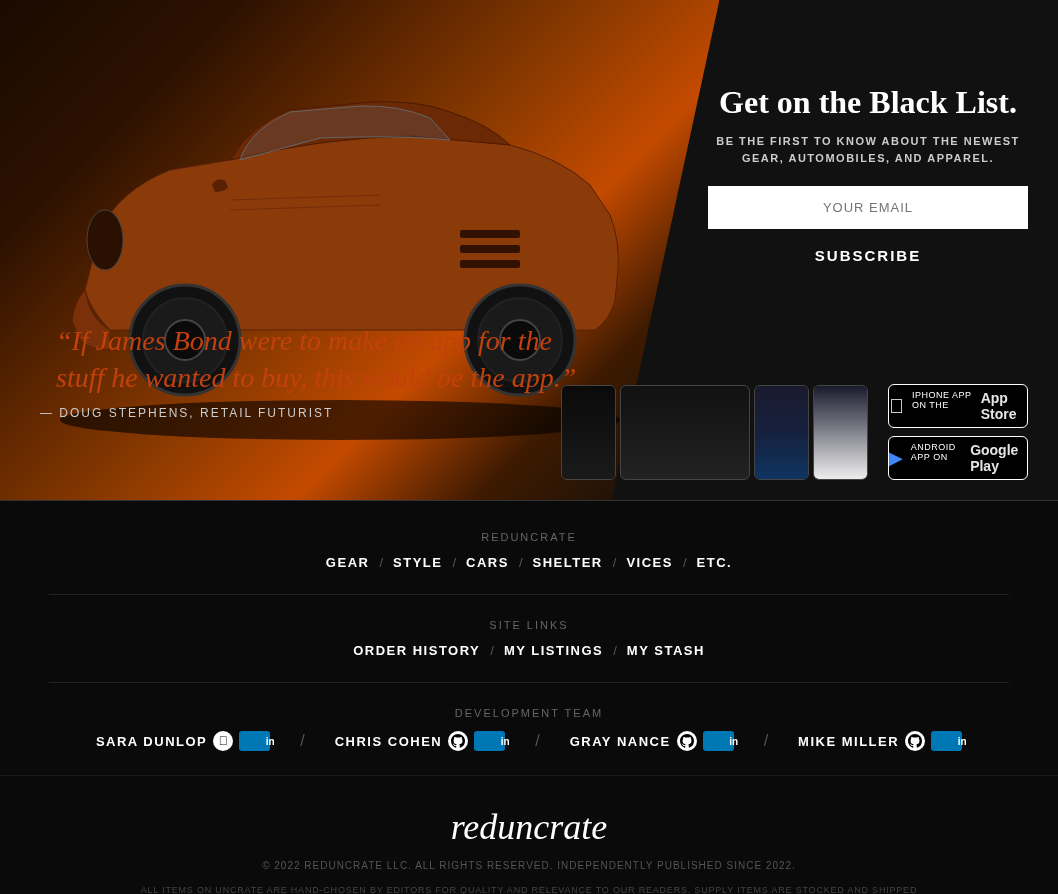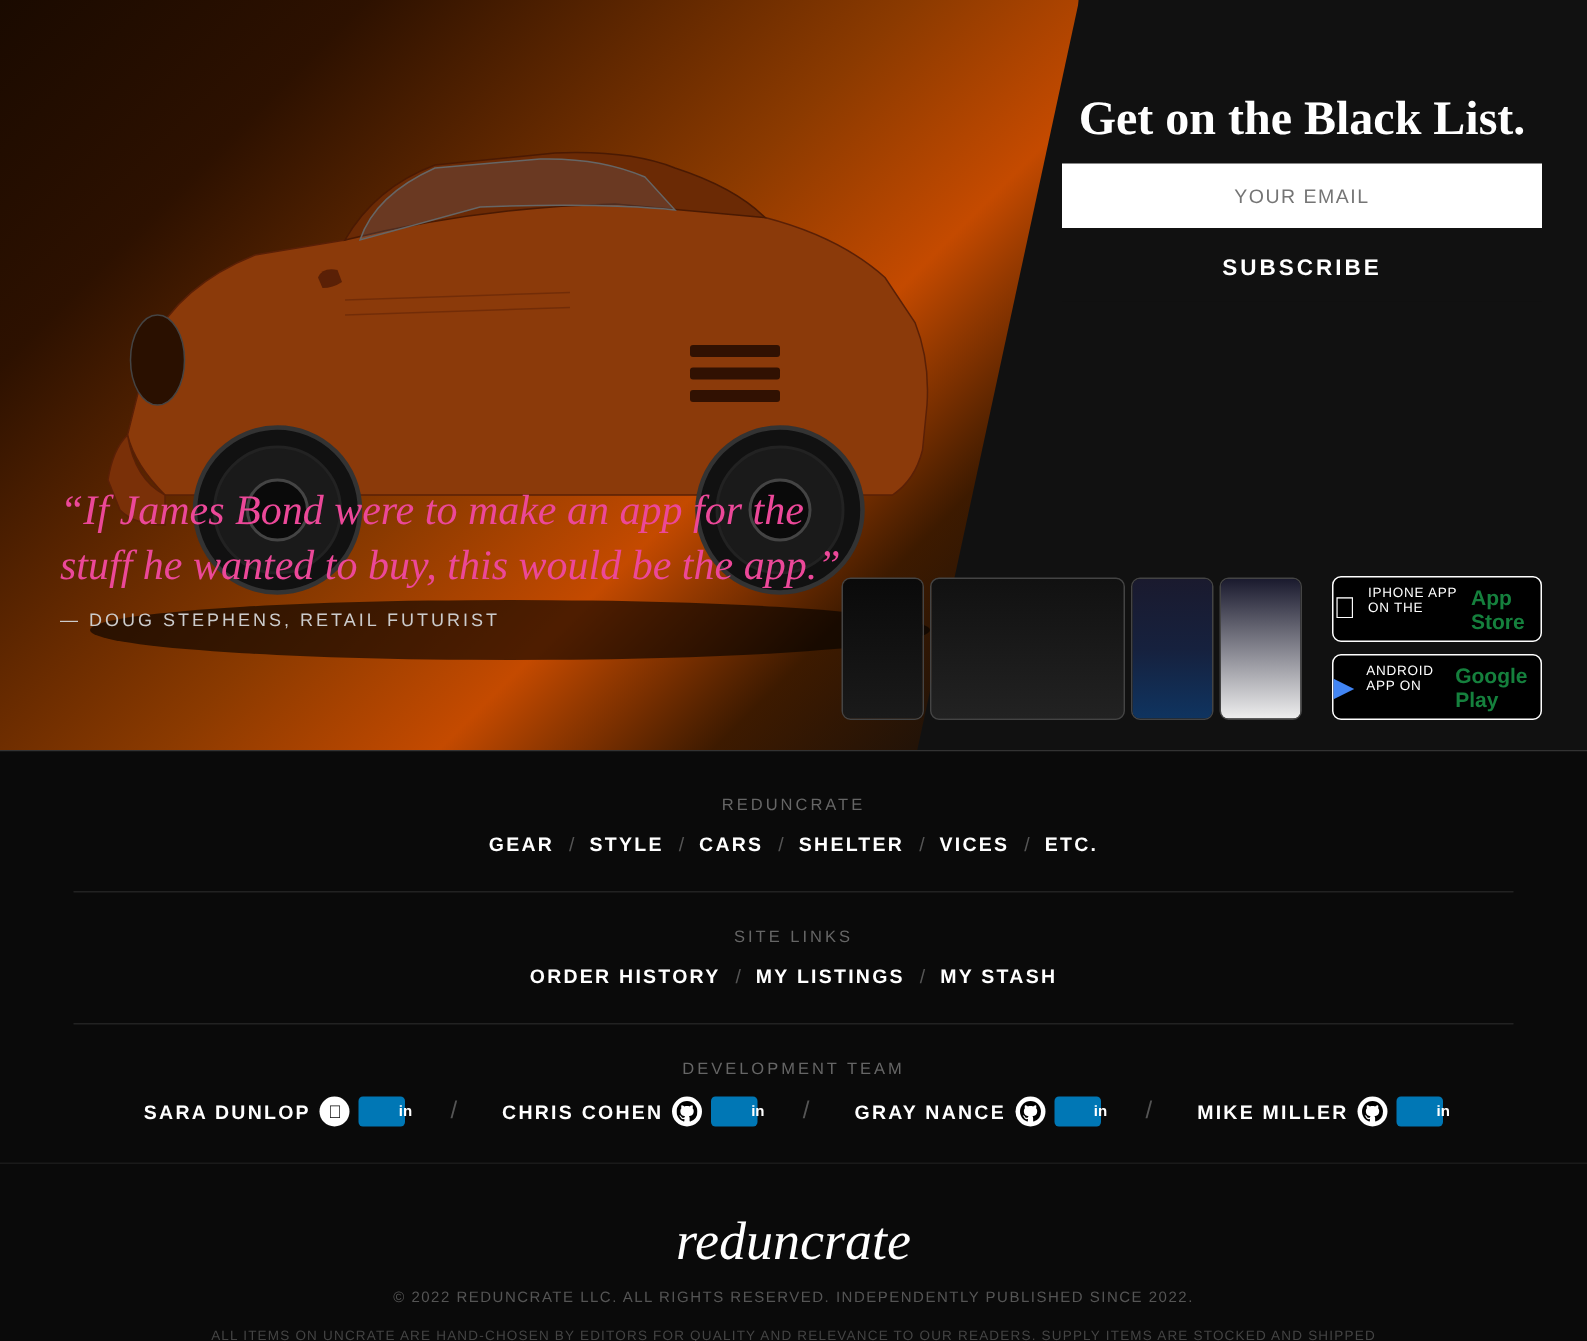--- a/index.html
+++ b/index.html
@@ -52,20 +52,21 @@
       width: 320px;
       text-align: center;
     }
 
     .blacklist-title {
       font-size: 32px;
       font-weight: bold;
       color: #fff;
       margin-bottom: 12px;
       font-family: Georgia, serif;
+      margin-top: 24px;
     }
 
     .blacklist-subtitle {
       font-size: 11px;
       letter-spacing: 1.5px;
       color: #ccc;
       margin-bottom: 20px;
       font-weight: bold;
       text-transform: uppercase;
       line-height: 1.5;
@@ -102,24 +103,25 @@
     .quote-section {
       position: absolute;
       bottom: 80px;
       left: 40px;
       max-width: 540px;
     }
 
     .quote-text {
       font-size: 28px;
       font-style: italic;
-      color: #ec4899;
+      color: #c2410c;
       line-height: 1.3;
       margin-bottom: 10px;
       font-family: Georgia, serif;
+      margin-left: 16px;
     }
 
     .quote-attribution {
       font-size: 12px;
       letter-spacing: 2px;
       color: #ccc;
       text-transform: uppercase;
     }
 
     
@@ -195,21 +197,21 @@
     .app-store-sub {
       font-size: 9px;
       color: #fff;
       text-transform: uppercase;
       letter-spacing: 0.5px;
     }
 
     .app-store-name {
       font-size: 14px;
       font-weight: bold;
-      color: #15803d;
+      color: #e5e5e5;
     }
 
     .google-play-icon {
       font-size: 20px;
     }
 
     
     .divider {
       width: 100%;
       height: 1px;
@@ -391,20 +393,21 @@
 
       <line x1="200" y1="170" x2="350" y2="165" stroke="#5a2006" stroke-width="1" opacity="0.5"></line>
       <line x1="200" y1="180" x2="350" y2="175" stroke="#5a2006" stroke-width="1" opacity="0.5"></line>
 
       <path d="M195,150 Q185,148 182,155 L185,162 Q192,162 198,158 Z" fill="#5a2006"></path>
     </svg>
   </div>
 
   <div class="blacklist-panel">
     <h1 class="blacklist-title">Get on the Black List.</h1>
+    <p class="blacklist-subtitle">BE THE FIRST TO KNOW ABOUT THE NEWEST GEAR, AUTOMOBILES, AND APPAREL.</p>
     <input class="email-input" type="email" placeholder="YOUR EMAIL" style="">
     <button class="subscribe-btn">SUBSCRIBE</button>
   </div>
 
   <div class="quote-section">
     <p class="quote-text">“If James Bond were to make an app for the stuff he wanted to buy, this would be the app.”</p>
     <p class="quote-attribution">— DOUG STEPHENS, RETAIL FUTURIST</p>
   </div>
 
   <div class="app-section">

